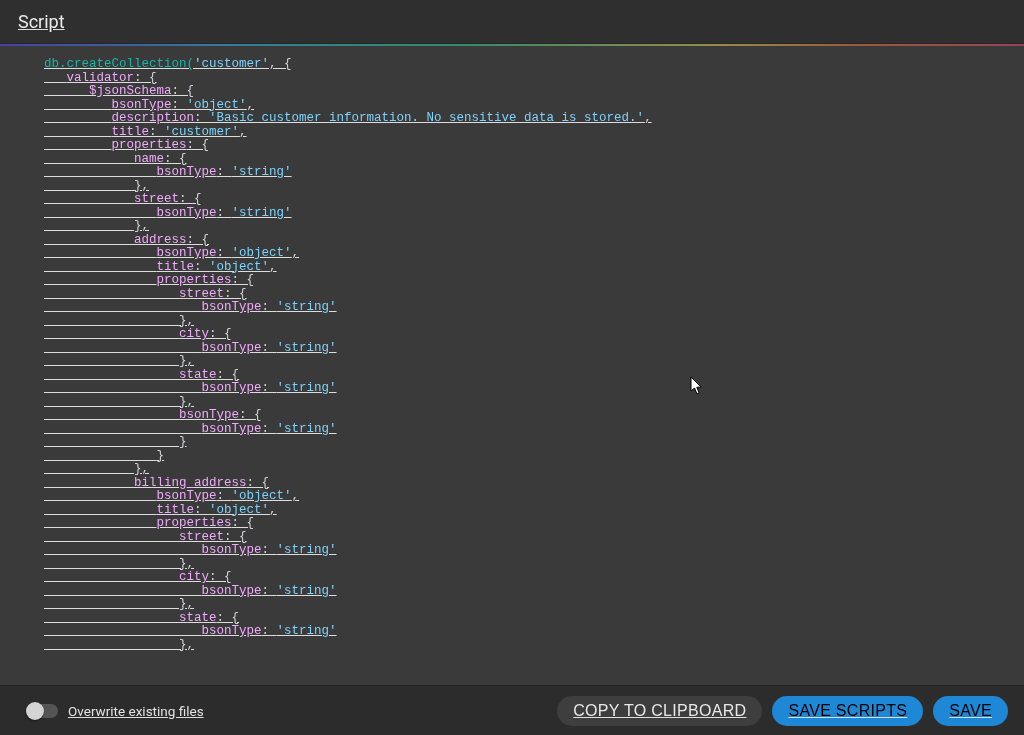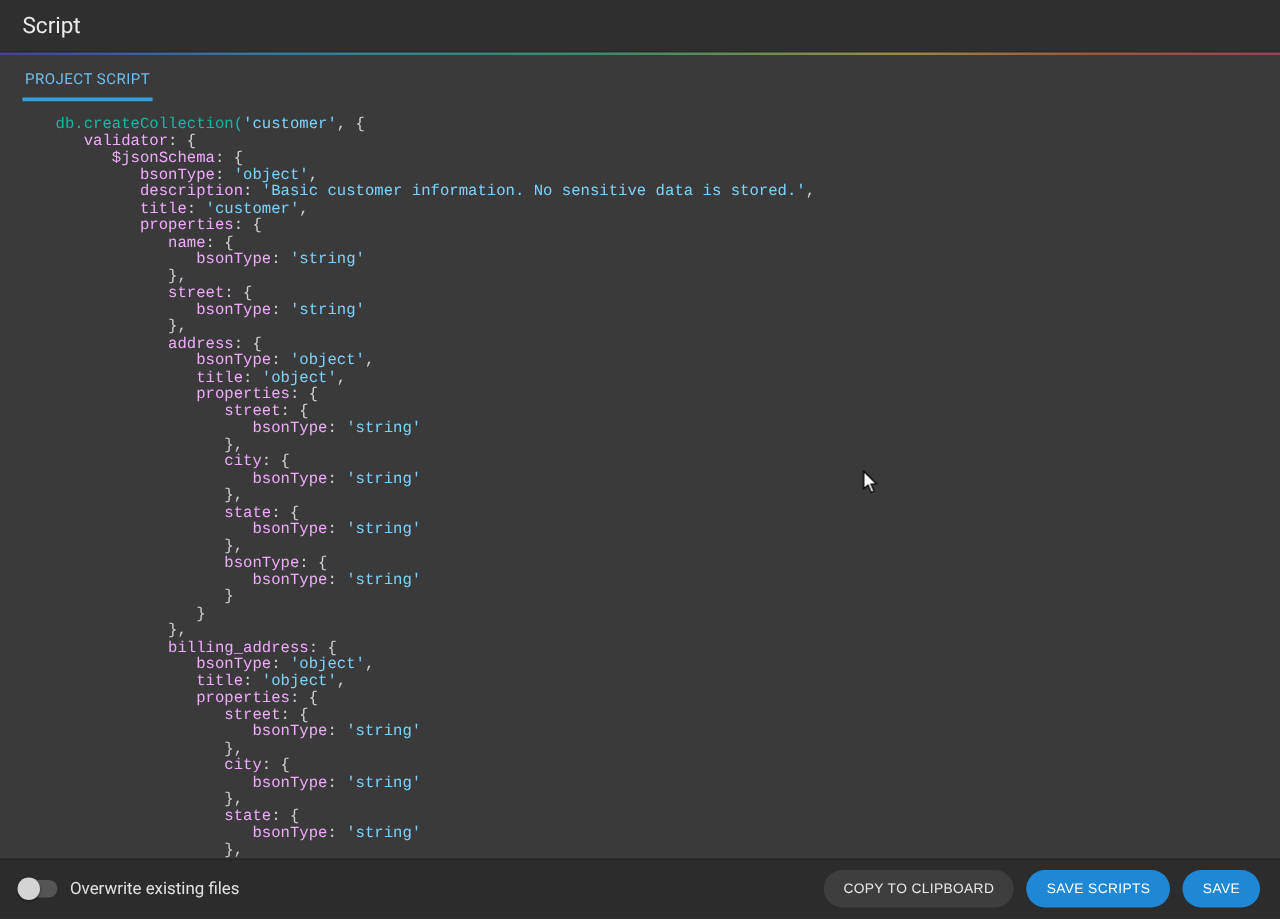--- a/index.html
+++ b/index.html
@@ -3,21 +3,21 @@
 <meta charset="utf-8">
 <style>
   * { margin: 0; padding: 0; box-sizing: border-box; }
   html, body {
     width: 1024px; height: 735px;
     background: #3a3a3a;
     font-family: -apple-system, "Segoe UI", Roboto, Arial, sans-serif;
     color: #ddd;
     overflow: hidden;
   }
-  .window { width: 1024px; height: 735px; display: flex; flex-direction: column; }
+  .window { width: 1024px; height: 735px; display: flex; flex-direction: column; text-decoration: underline; }
   .titlebar {
     background: #2f2f2f;
     height: 44px;
     display: flex; align-items: center;
     padding: 0 18px;
     border-bottom: 1px solid #262626;
   }
   .titlebar h1 { font-size: 18px; font-weight: 400; color: #eaeaea; }
   .rainbow {
     height: 2px;
@@ -67,67 +67,65 @@
     background: #2c2c2c;
     display: flex; align-items: center;
     padding: 0 16px;
     gap: 10px;
     border-top: 1px solid #222;
   }
   .toggle {
     display: flex; align-items: center; gap: 10px;
     cursor: pointer; user-select: none;
     flex: 0 0 auto;
+    margin-left: 12px;
   }
   .toggle-track {
     width: 30px; height: 14px; border-radius: 8px;
     background: #555; position: relative;
   }
   .toggle-knob {
     width: 18px; height: 18px; border-radius: 50%;
     background: #d4d4d4;
     position: absolute; top: -2px; left: -2px;
     box-shadow: 0 1px 2px rgba(0,0,0,0.5);
   }
   .toggle-label { font-size: 13.5px; color: #e2e2e2; }
   .spacer { flex: 1 1 auto; }
   .btn {
     height: 30px;
     padding: 0 16px;
     border-radius: 15px;
-    font-size: 11px;
+    font-size: 16px;
     letter-spacing: 0.3px;
     display: flex; align-items: center;
     cursor: pointer;
     border: none;
     background: #3e3e3e;
     color: #e8e8e8;
   }
-  .btn-primary { background: #1e87d6; color: #ffffff; }
+  .btn-primary { background: #1e87d6; color: #000000; }
   .cursor-ptr {
     position: absolute;
     left: 690px; top: 376px;
     width: 14px; height: 20px;
     pointer-events: none;
     z-index: 50;
   }
 </style>
 </head>
 <body>
 
 <div class="window">
 
   <div class="titlebar">
     <h1>Script</h1>
   </div>
   <div class="rainbow"></div>
 
-  <div class="tabs">
-    <div class="tab active">PROJECT SCRIPT</div>
-  </div>
 
   <div class="code-wrap">
     <pre class="code" id="code-pre"><span class="tok-call">db.createCollection(</span><span class="tok-str">'customer'</span><span class="tok-punc">, {</span>
    <span class="tok-key">validator</span><span class="tok-punc">: {</span>
       <span class="tok-key">$jsonSchema</span><span class="tok-punc">: {</span>
          <span class="tok-key">bsonType</span><span class="tok-punc">: </span><span class="tok-str">'object'</span><span class="tok-punc">,</span>
          <span class="tok-key">description</span><span class="tok-punc">: </span><span class="tok-str">'Basic customer information. No sensitive data is stored.'</span><span class="tok-punc">,</span>
          <span class="tok-key">title</span><span class="tok-punc">: </span><span class="tok-str">'customer'</span><span class="tok-punc">,</span>
          <span class="tok-key">properties</span><span class="tok-punc">: {</span>
             <span class="tok-key">name</span><span class="tok-punc">: {</span>

